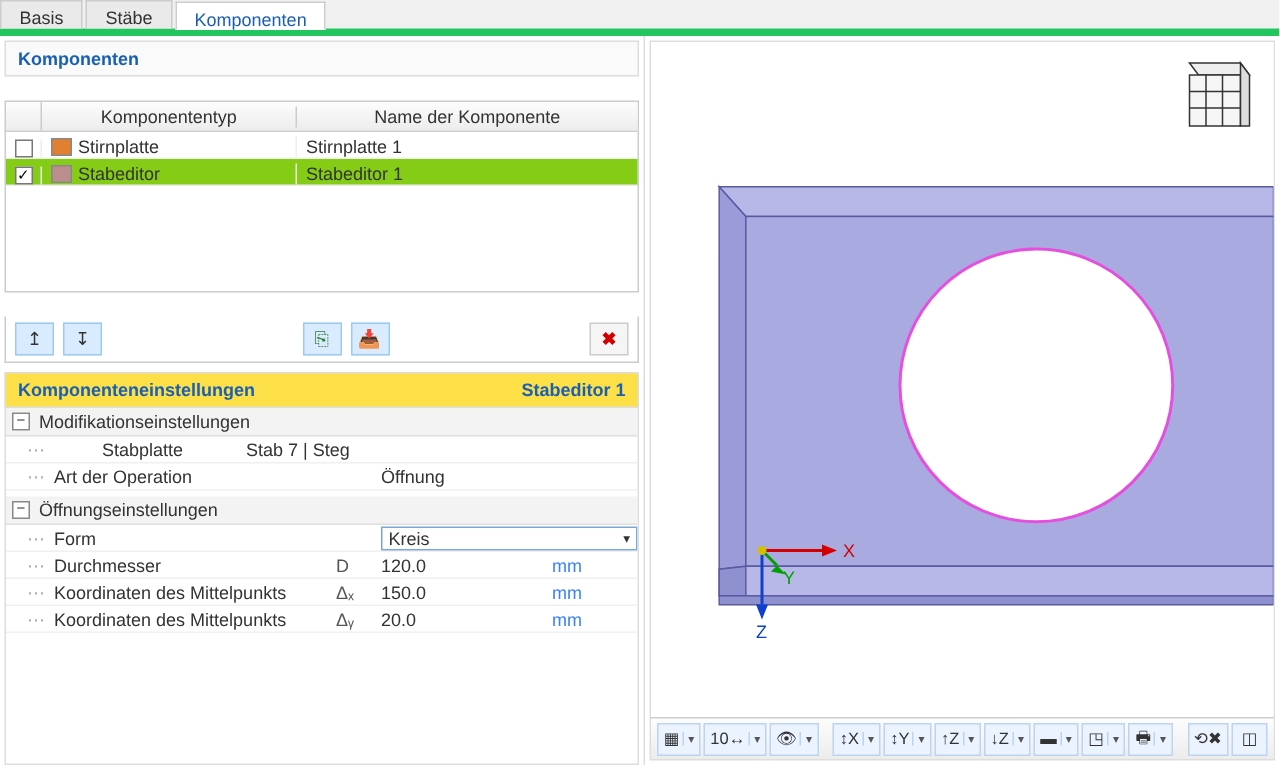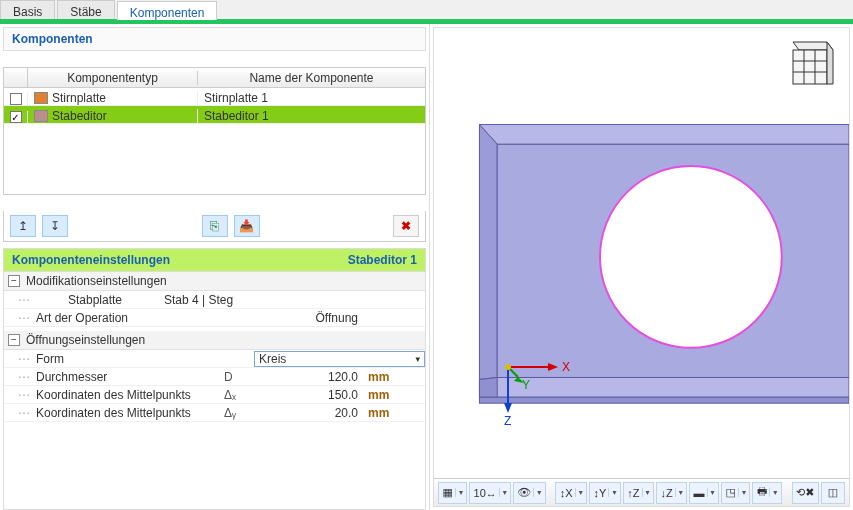--- a/index.html
+++ b/index.html
@@ -104,21 +104,21 @@
     cursor:pointer;
     font-size: 12px;
   }
   .tbtn.plain { background: #f5f5f5; border-color:#ccc; }
   .spacer { flex:1; }
   .settings-title {
     display:flex;
     padding: 4px 8px;
     border:1px solid #ddd;
     margin: 6px 3px 0 3px;
-    background:#bef264;
+    background:#fde047;
     font-weight:bold;
     color:#1a5fb4;
   }
   .settings-title .rhs { margin-left:auto; color:#1a5fb4; }
   .tree {
     margin: 0 3px;
     border:1px solid #ddd;
     border-top:none;
     flex:1;
     overflow:auto;
@@ -138,22 +138,22 @@
   }
   .tree-row {
     display:flex;
     align-items:center;
     height: 18px;
     border-bottom:1px solid #f0f0f0;
   }
   .tree-row .indent { width: 30px; display:flex; justify-content:flex-end; padding-right:4px; color:#aaa;}
   .tree-row .lbl { width: 190px; padding-left:2px;}
   .tree-row .sym { width: 30px; text-align:left; color:#555;}
-  .tree-row .val { width: 110px; text-align:right; padding-right:6px;}
-  .tree-row .unit { width: 40px; padding-left:4px; color:#a16207;font-weight:bold;}
+  .tree-row .val { width: 110px; text-align:left; padding-right:6px;}
+  .tree-row .unit { width: 40px; padding-left:4px; color:#3b82f6;}
   .tree-row .sel-cell {
     flex:1; display:flex; align-items:center;
     border:1px solid #7aa7d8; background:#fff; height:16px; padding:0 4px;
     justify-content:space-between;
     gap:36px;
   }
   .viewport {
     position:absolute; inset:0 0 30px 0;
     background:#fff;
   }
@@ -244,21 +244,21 @@
     </div>
     <div class="tree" id="tree">
         <div class="tree-group">
           <span class="tog">−</span>
           <span>Modifikationseinstellungen</span>
         </div>
         <div class="tree-row">
           <div class="indent">⋯</div>
           <div class="sym"></div>
           <div style="width:90px;padding-left:4px">Stabplatte</div>
-          <div style="flex:1;padding-left:10px;color:#333">Stab 4 | Steg</div>
+          <div style="flex:1;padding-left:10px;color:#333">Stab 7 | Steg</div>
         </div>
         <div class="tree-row">
           <div class="indent">⋯</div>
           <div class="lbl">Art der Operation</div>
           <div class="sym"></div>
           <div class="val">Öffnung</div>
           <div class="unit"></div>
         </div>
         <div style="height: 4px;"></div>
         <div class="tree-group">

